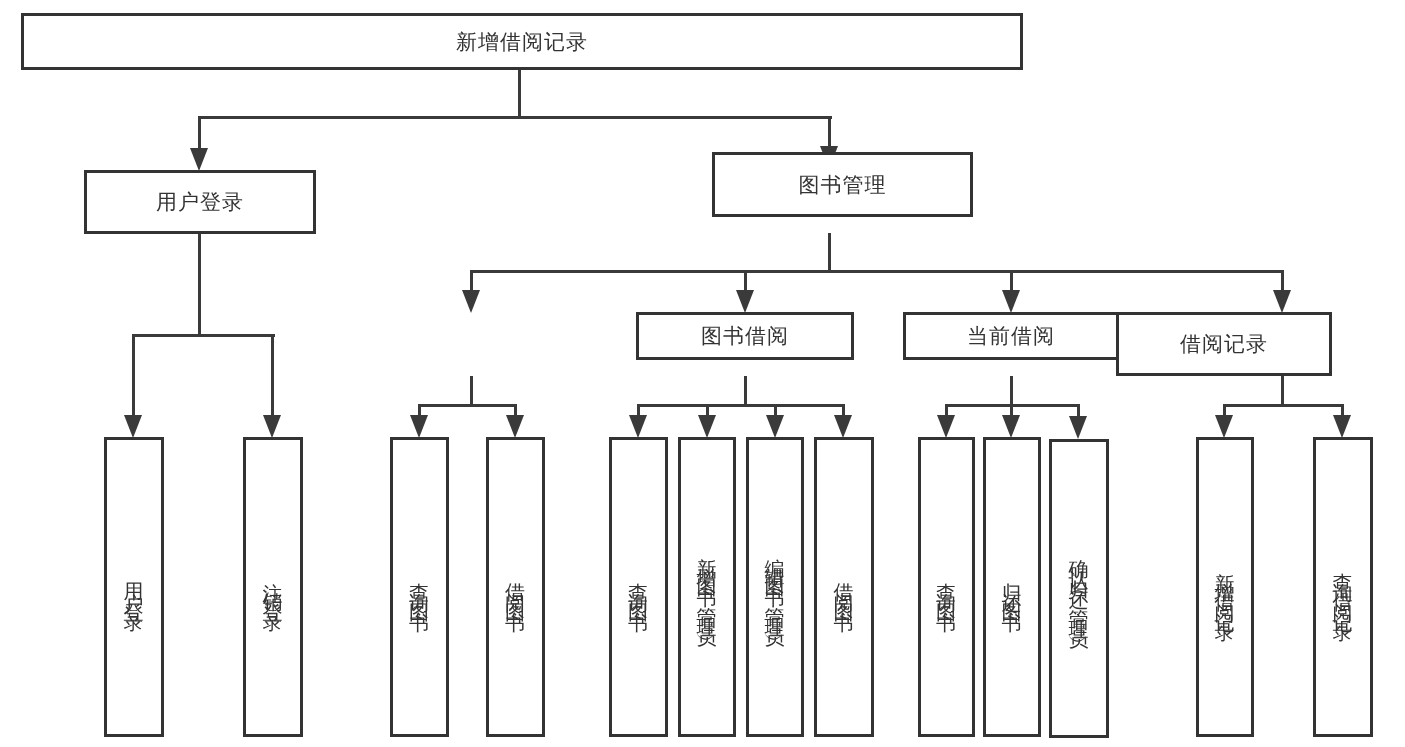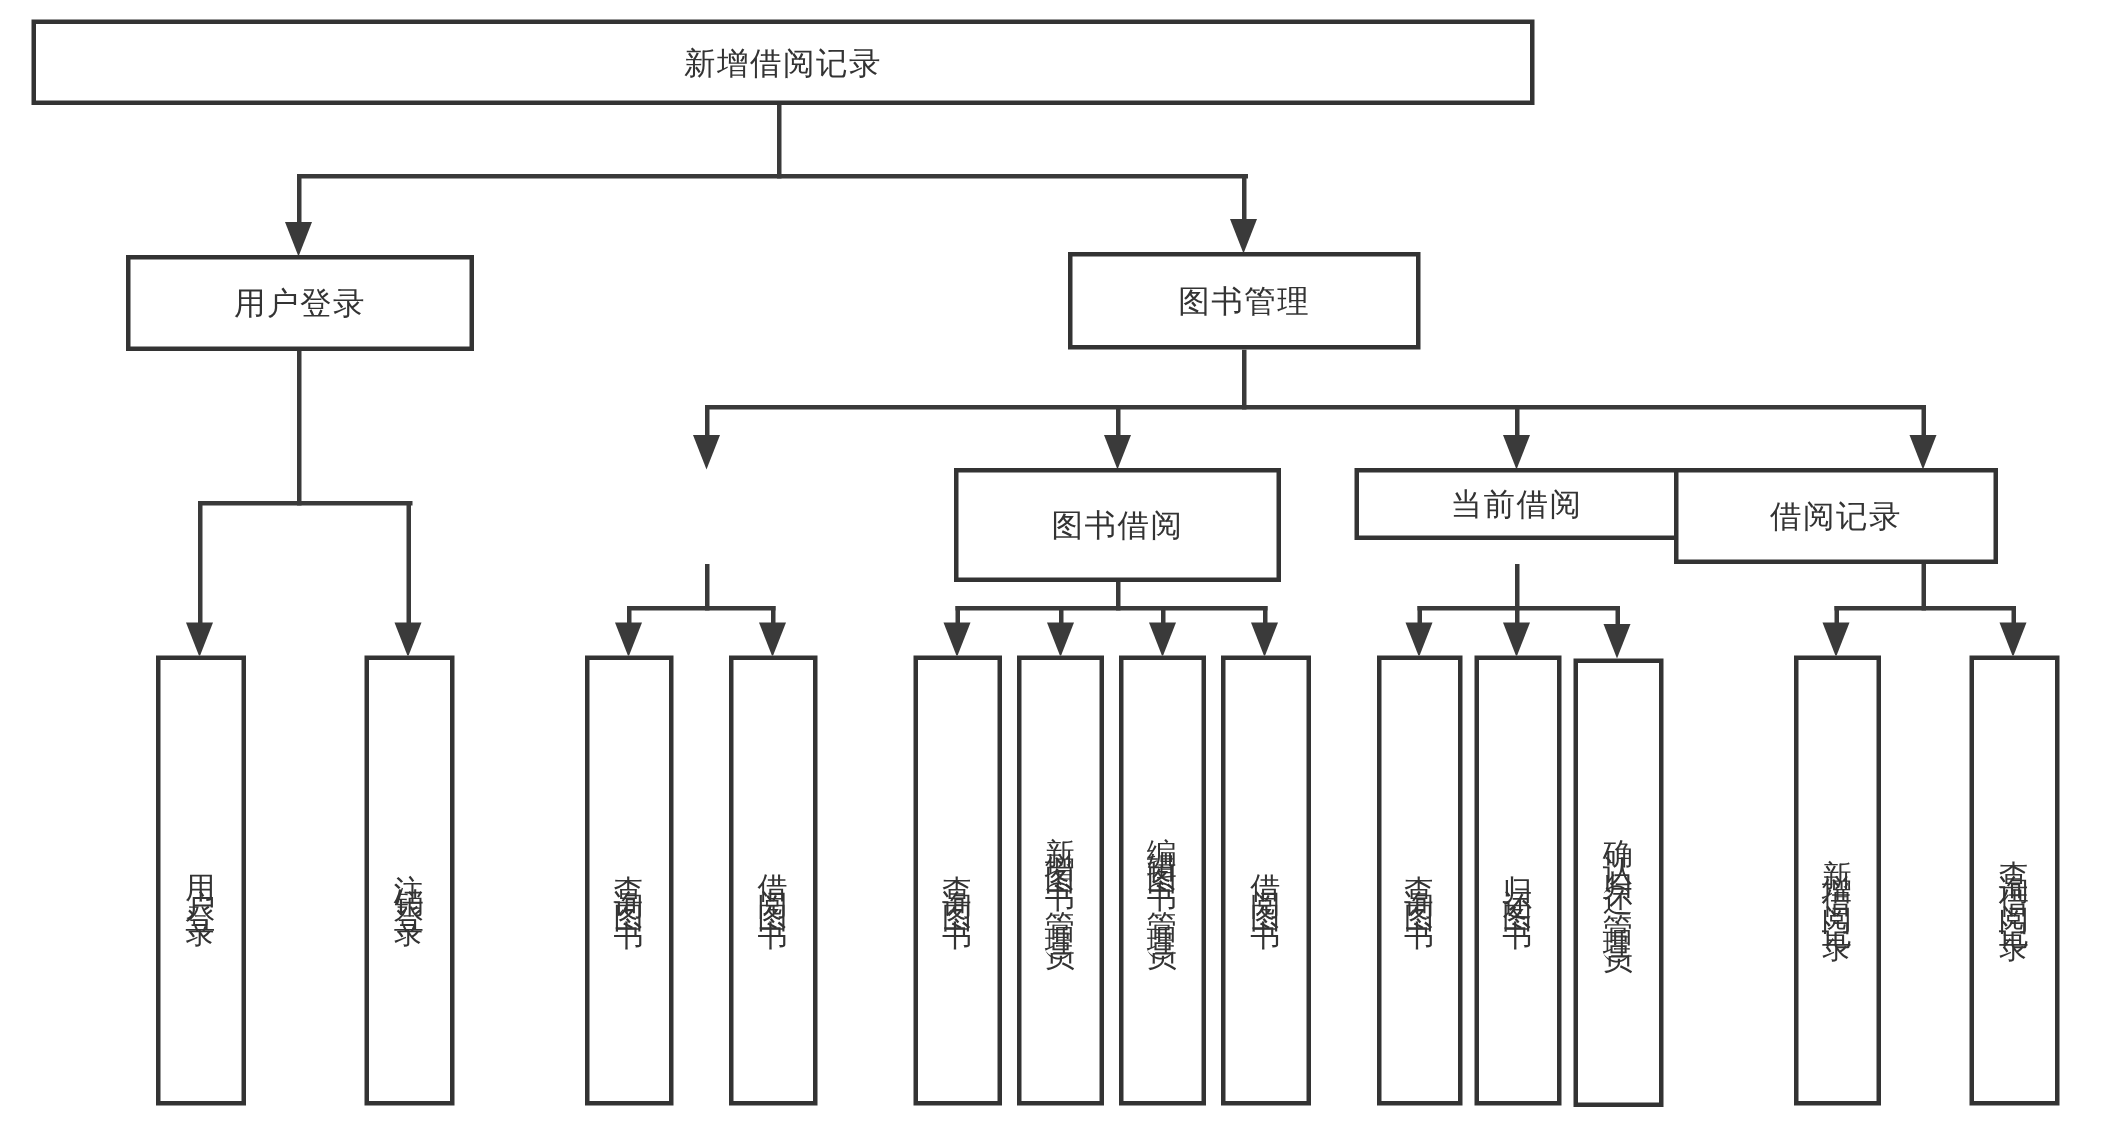--- a/index.html
+++ b/index.html
@@ -103,25 +103,25 @@
   <div class="vline" style="left:1341px;top:404px;height:13px"></div>
   <div class="arrow" style="left:1333px;top:415px"></div>
 
   <div class="node" style="left:21px;top:13px;width:1002px;height:57px">
     <span>新增借阅记录</span>
   </div>
 
   <div class="node" style="left:84px;top:170px;width:232px;height:64px">
     <span>用户登录</span>
   </div>
-  <div class="node" style="left:712px;top:168px;width:235px;height:65px">
+  <div class="node" style="left:712px;top:152px;width:261px;height:65px">
     <span>图书管理</span>
   </div>
 
-  <div class="node" style="left:636px;top:312px;width:218px;height:76px">
+  <div class="node" style="left:636px;top:312px;width:218px;height:48px">
     <span>图书借阅</span>
   </div>
   <div class="node" style="left:903px;top:312px;width:216px;height:48px">
     <span>当前借阅</span>
   </div>
   <div class="node" style="left:1116px;top:312px;width:216px;height:64px">
     <span>借阅记录</span>
   </div>
 
   <div class="node vnode" style="left:104px;top:437px;width:60px;height:300px">

